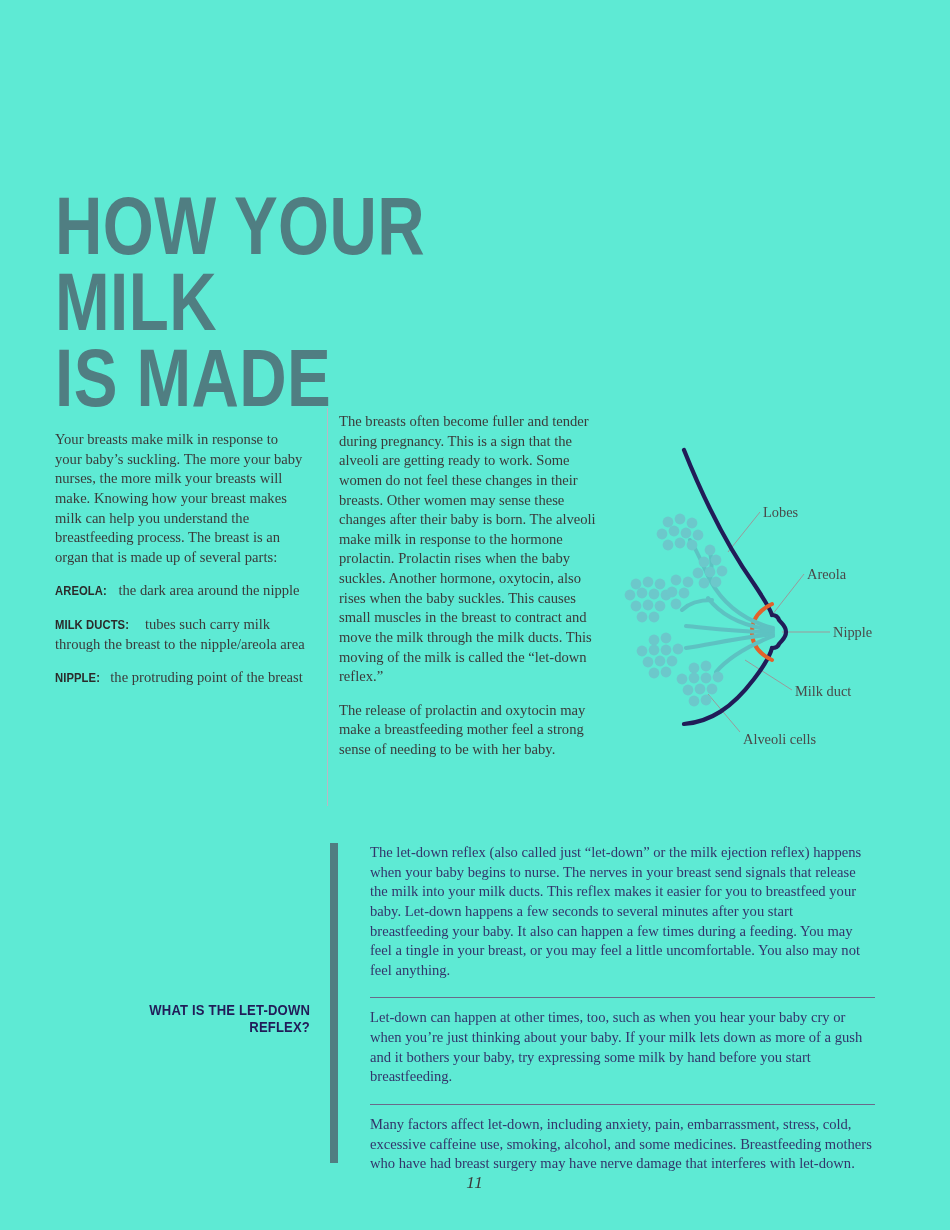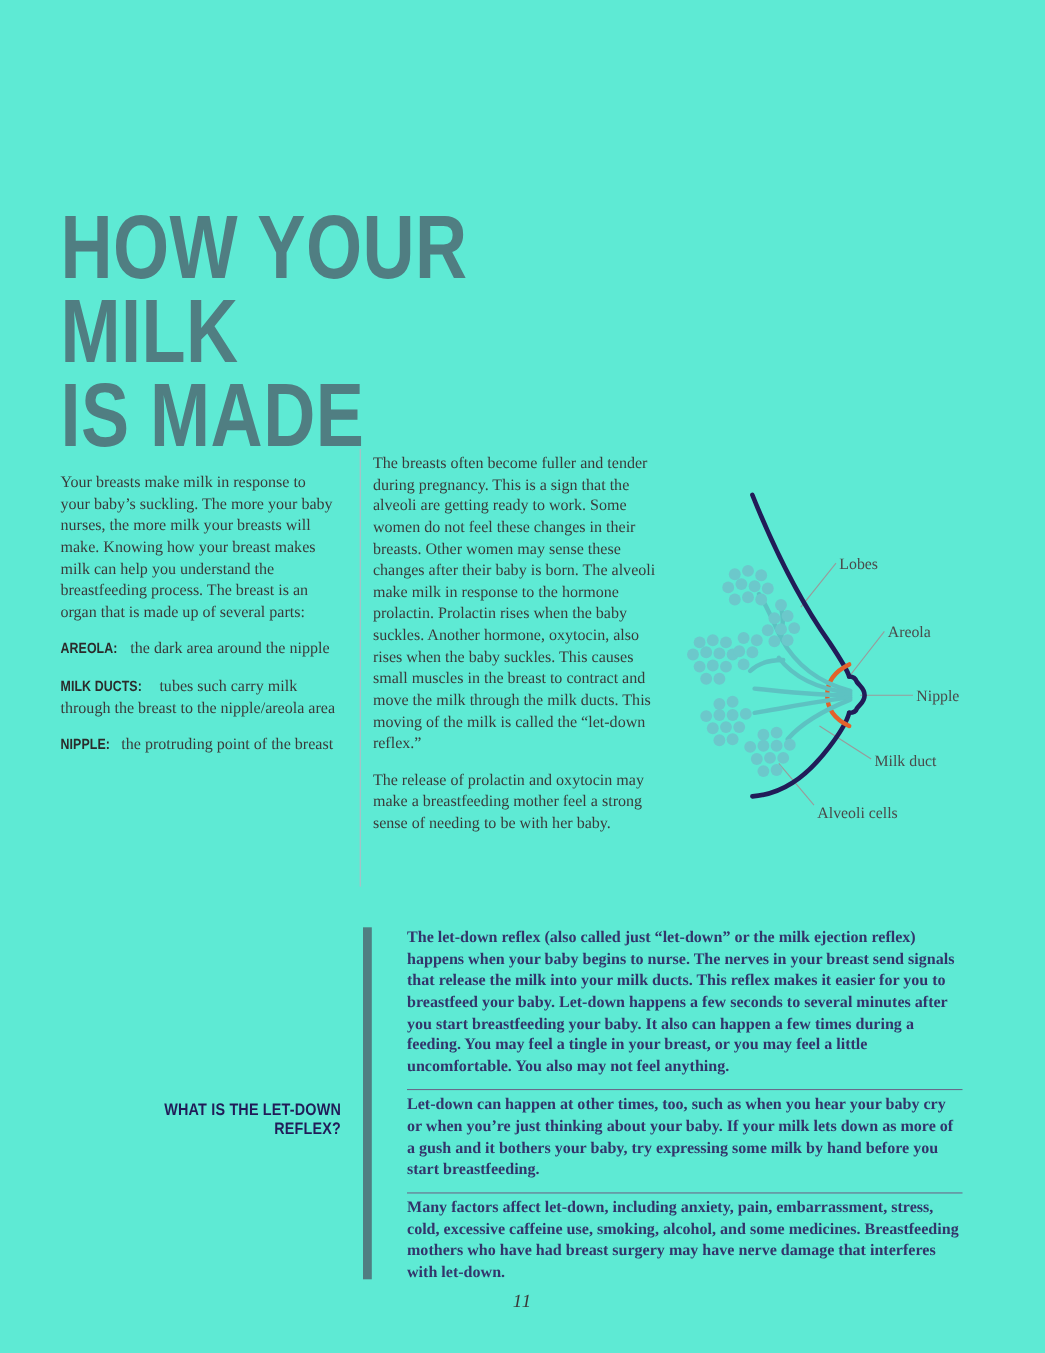--- a/index.html
+++ b/index.html
@@ -118,25 +118,25 @@
   #letdown-body {
     position: absolute;
     left: 370px;
     top: 843px;
     width: 505px;
     font-family: "Liberation Serif", serif;
     font-size: 14.6px;
     line-height: 1.345;
     color: #33356B;
   }
-  #letdown-body .ld-block { margin: 0; padding: 0 0 9px 0; font-weight: bold; }
+  #letdown-body .ld-block { margin: 0; padding: 0 0 9px 0; }
   #letdown-body .ld-block + .ld-block {
     border-top: 1px solid #6a6a8a;
-    padding-top: 4px;
-    margin-top: 1px;
+    padding-top: 10px;
+    margin-top: 8px;
   }
 
   
   #page-number {
     position: absolute;
     left: 0;
     top: 1173px;
     width: 950px;
     text-align: center;
     font-family: "Liberation Serif", serif;

